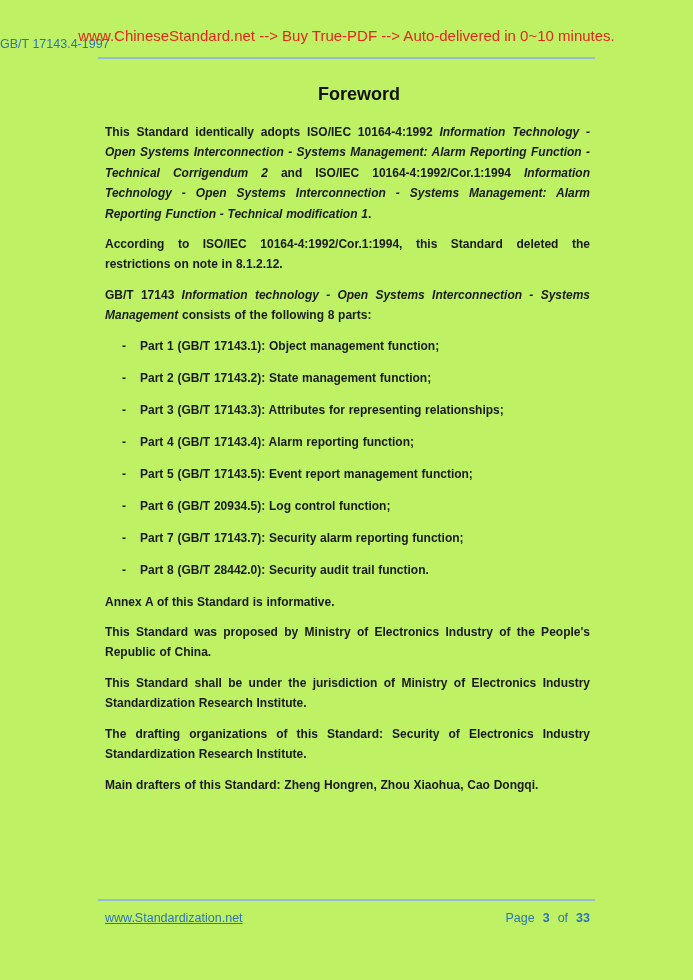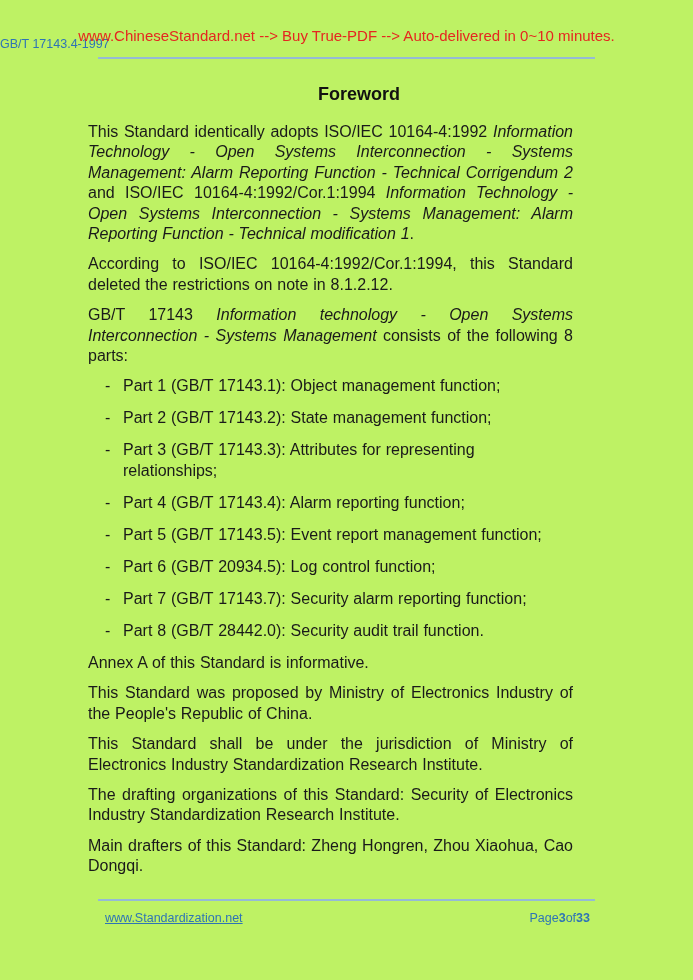--- a/index.html
+++ b/index.html
@@ -45,26 +45,27 @@
     top: 84px; left: 0; right: 0;
     text-align: center;
     font-size: 18px;
     font-weight: bold;
     color: #111111;
     padding-left: 25px;
   }
   
   .body {
     position: absolute;
-    left: 88px;
+    left: 105px;
     top: 122px;
     width: 485px;
-    font-size: 16px;
+    font-size: 12px;
     line-height: 20.4px;
     word-spacing: 0.4px;
+    font-weight: bold;
   }
   .para {
     margin: 0 0 10px 0;
     text-align: justify;
   }
   .seg-italic { font-style: italic; }
   .list { margin: 0 0 10px 0; }
   .list-item {
     display: flex;
     margin-bottom: 11.6px;
@@ -85,21 +86,21 @@
     justify-content: space-between;
     align-items: baseline;
     font-size: 12.5px;
     color: #2e74b5;
   }
   .site-link {
     color: #2e74b5;
     text-decoration: underline;
     cursor: pointer;
   }
-  .page-indicator { display: inline-flex; gap: 0; }
+  .page-indicator { display: inline-flex; gap: 8px; }
   .bold { font-weight: bold; }
 </style>
 </head>
 <body>
 
 <div class="page">
 
   <div class="watermark">www.ChineseStandard.net --&gt; Buy True-PDF --&gt; Auto-delivered in 0~10 minutes.</div>
   <div class="doc-number">GB/T 17143.4-1997</div>
   <div class="rule rule-top"></div>

